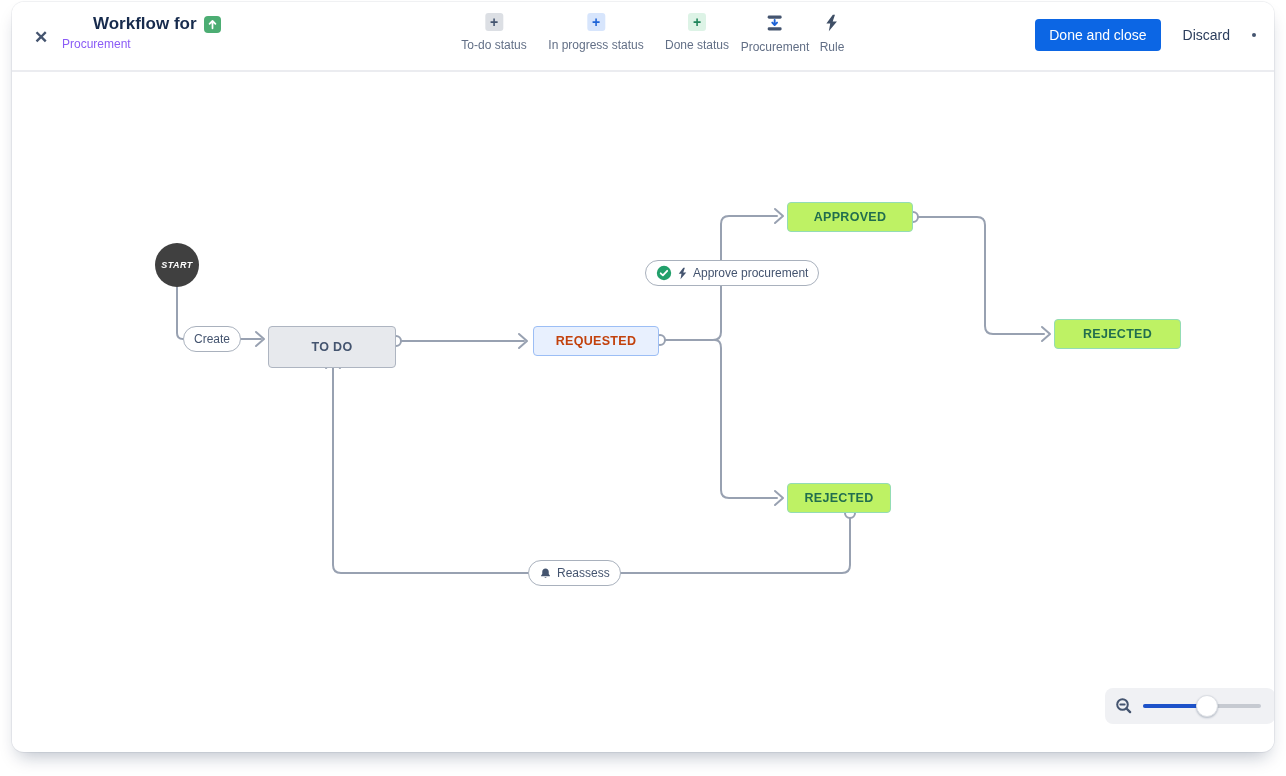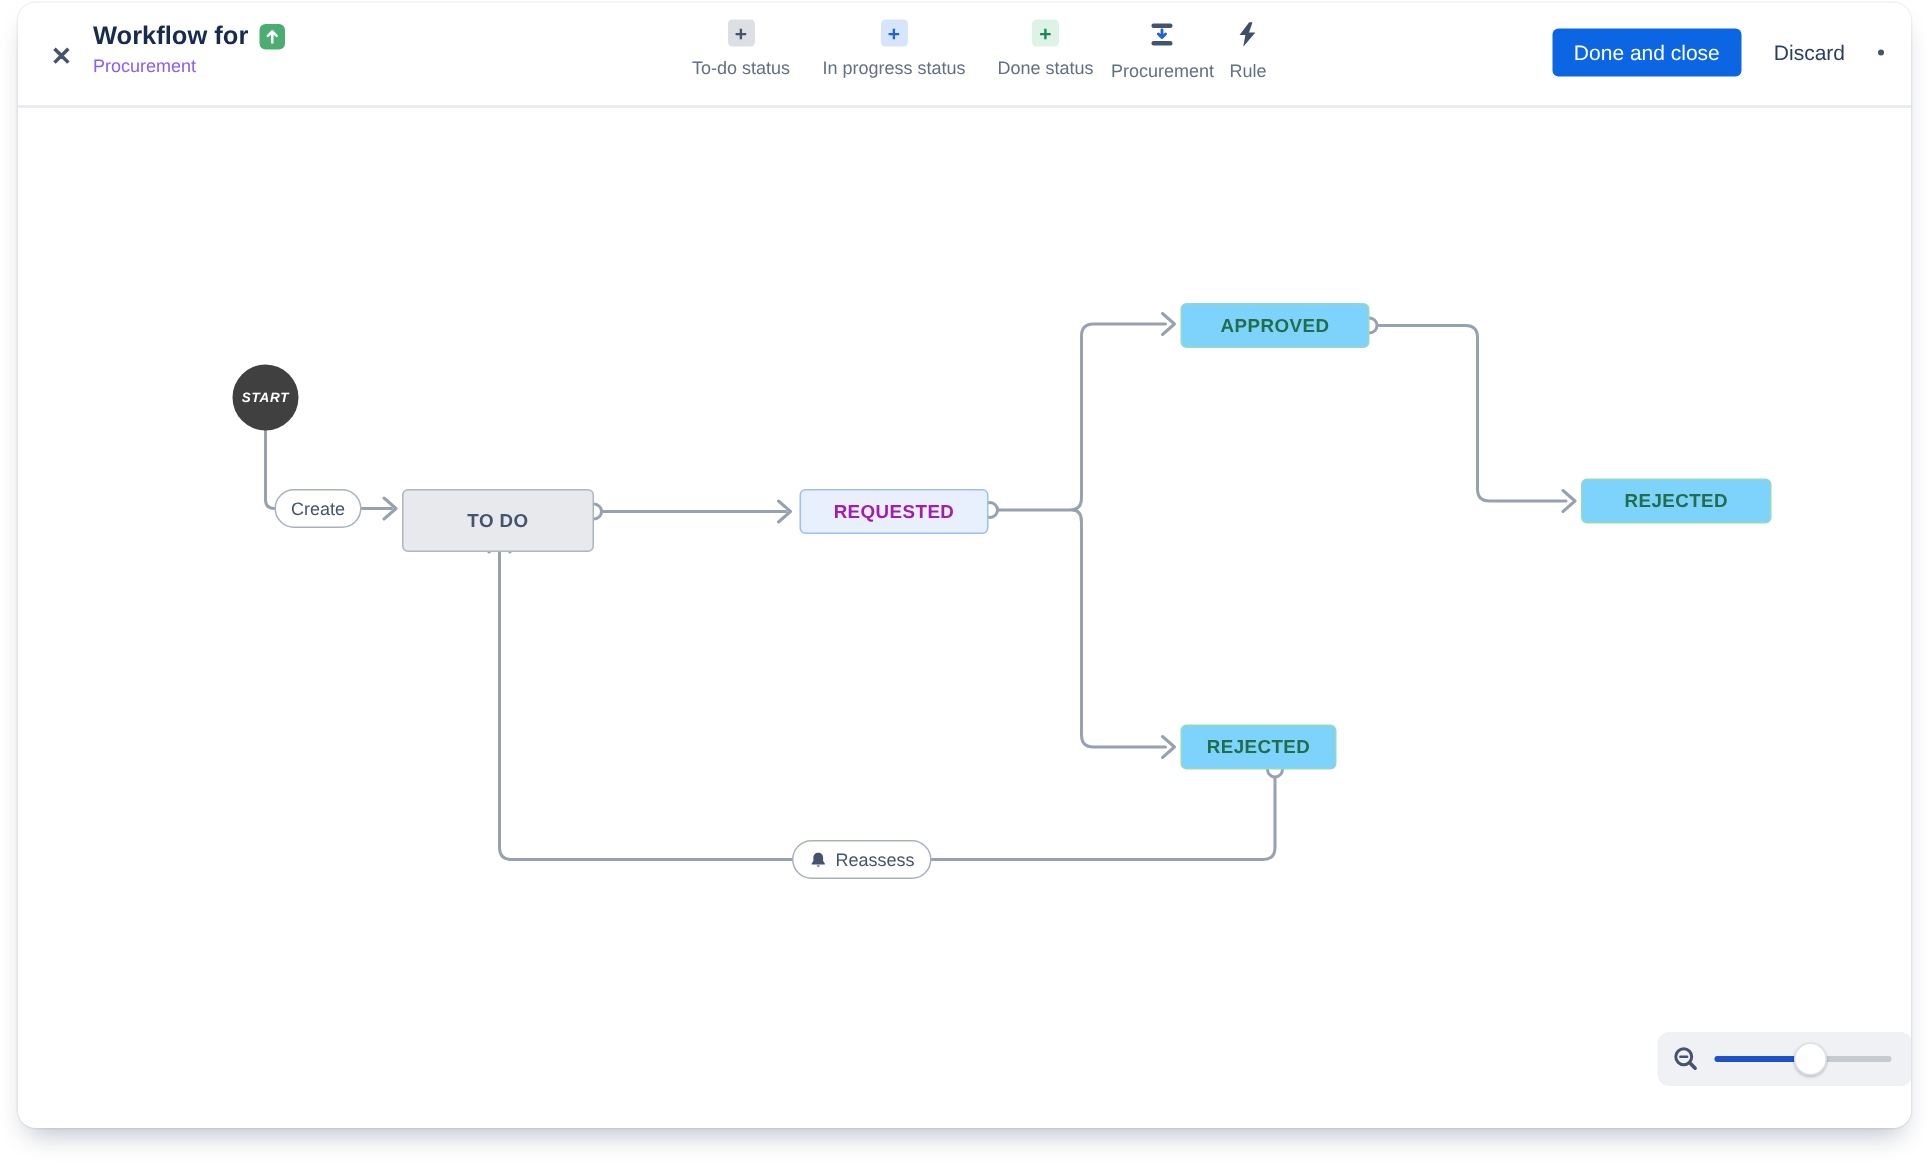--- a/index.html
+++ b/index.html
@@ -17,21 +17,21 @@
     position:relative; height:70px; background:#fff;
     border-bottom:2px solid #EBECF0;
   }
   .close-btn {
     position:absolute; left:16px; top:22px; width:26px; height:26px;
     display:flex; align-items:center; justify-content:center;
     background:none; border:none; cursor:pointer;
     font-size:17px; font-weight:700; color:#44546F;
   }
   .title-block { position:absolute; left:50px; top:12px; }
-  .title-row { display:flex; align-items:center; gap:7px; }
+  .title-row { display:flex; align-items:center; gap:7px;margin-left:31px; }
   .title { font-size:17px; font-weight:700; color:#172B4D; }
   .issue-icon {
     width:17px; height:17px; border-radius:4px; background:#4CAD73;
     display:flex; align-items:center; justify-content:center;
   }
   .subtitle { font-size:12px; color:#8b5cf6; margin-top:3px; }
 
   .toolbar-item {
     position:absolute; top:11px; transform:translateX(-50%);
     display:flex; flex-direction:column; align-items:center; gap:7px;
@@ -63,22 +63,22 @@
   
   .canvas { position:relative; width:100%; height:678px; background:#fff; }
   .edges { position:absolute; left:0; top:0; }
 
   .node {
     position:absolute; display:flex; align-items:center; justify-content:center;
     border-radius:4px; font-size:12.5px; font-weight:700; letter-spacing:.3px;
     cursor:pointer; z-index:2;
   }
   .node-gray  { background:#E7E9ED; border:1.5px solid #AEB5C1; color:#44546F; }
-  .node-blue  { background:#E8F0FE; border:1.5px solid #9CBEF5; color:#a21caf; }
-  .node-green { background:#7dd3fc; border:1.5px solid #93DCB5; color:#216E4E; }
+  .node-blue  { background:#E8F0FE; border:1.5px solid #9CBEF5; color:#c2410c; }
+  .node-green { background:#bef264; border:1.5px solid #93DCB5; color:#216E4E; }
 
   .start-node {
     position:absolute; width:44px; height:44px; border-radius:50%;
     background:#404040; color:#fff; font-size:9px; font-weight:700; letter-spacing:.5px;
     display:flex; align-items:center; justify-content:center; cursor:pointer; z-index:2;font-style:italic;
   }
 
   .pill {
     position:absolute; display:inline-flex; align-items:center; gap:5px;
     height:26px; padding:0 10px; background:#fff;
@@ -207,20 +207,34 @@
     <div class="node node-green" style="left:775px; top:130px; width:126px; height:30px">APPROVED</div>
 
     <div class="node node-green" style="left:1042px; top:247px; width:127px; height:30px">REJECTED</div>
 
     <div class="node node-green" style="left:775px; top:411px; width:104px; height:30px">REJECTED</div>
 
     <div class="pill" style="left:171px; top:254px">
       <span>Create</span>
     </div>
 
+    <div class="pill" style="left:633px; top:188px">
+      <span>
+        <svg width="16" height="16" viewBox="0 0 16 16" style="display:block">
+          <circle cx="8" cy="8" r="7.2" fill="#22A06B"></circle>
+          <path d="M4.7 8.3l2.2 2.1 4.3-4.6" fill="none" stroke="#fff" stroke-width="1.8" stroke-linecap="round" stroke-linejoin="round"></path>
+        </svg>
+      </span>
+      <span>
+        <svg width="11" height="13" viewBox="0 0 12 14" style="display:block">
+          <path d="M6.9 0.6L1.9 7.3h3L3.8 13.4l6.3-7.5H6.8L8.6 0.6z" fill="#44546F"></path>
+        </svg>
+      </span>
+      <span>Approve procurement</span>
+    </div>
 
 
     <div class="pill" style="left:516px; top:488px">
       <span>
         <svg width="13" height="13" viewBox="0 0 16 16" style="display:block">
           <path d="M8 1.8c-2.4 0-4 1.7-4 4v2.9L2.6 10.6v.8h10.8v-.8L12 8.7V5.8c0-2.3-1.6-4-4-4z" fill="#44546F"></path>
           <path d="M6.6 12.4a1.5 1.5 0 0 0 2.8 0z" fill="#44546F"></path>
         </svg>
       </span>
       <span>Reassess</span>

